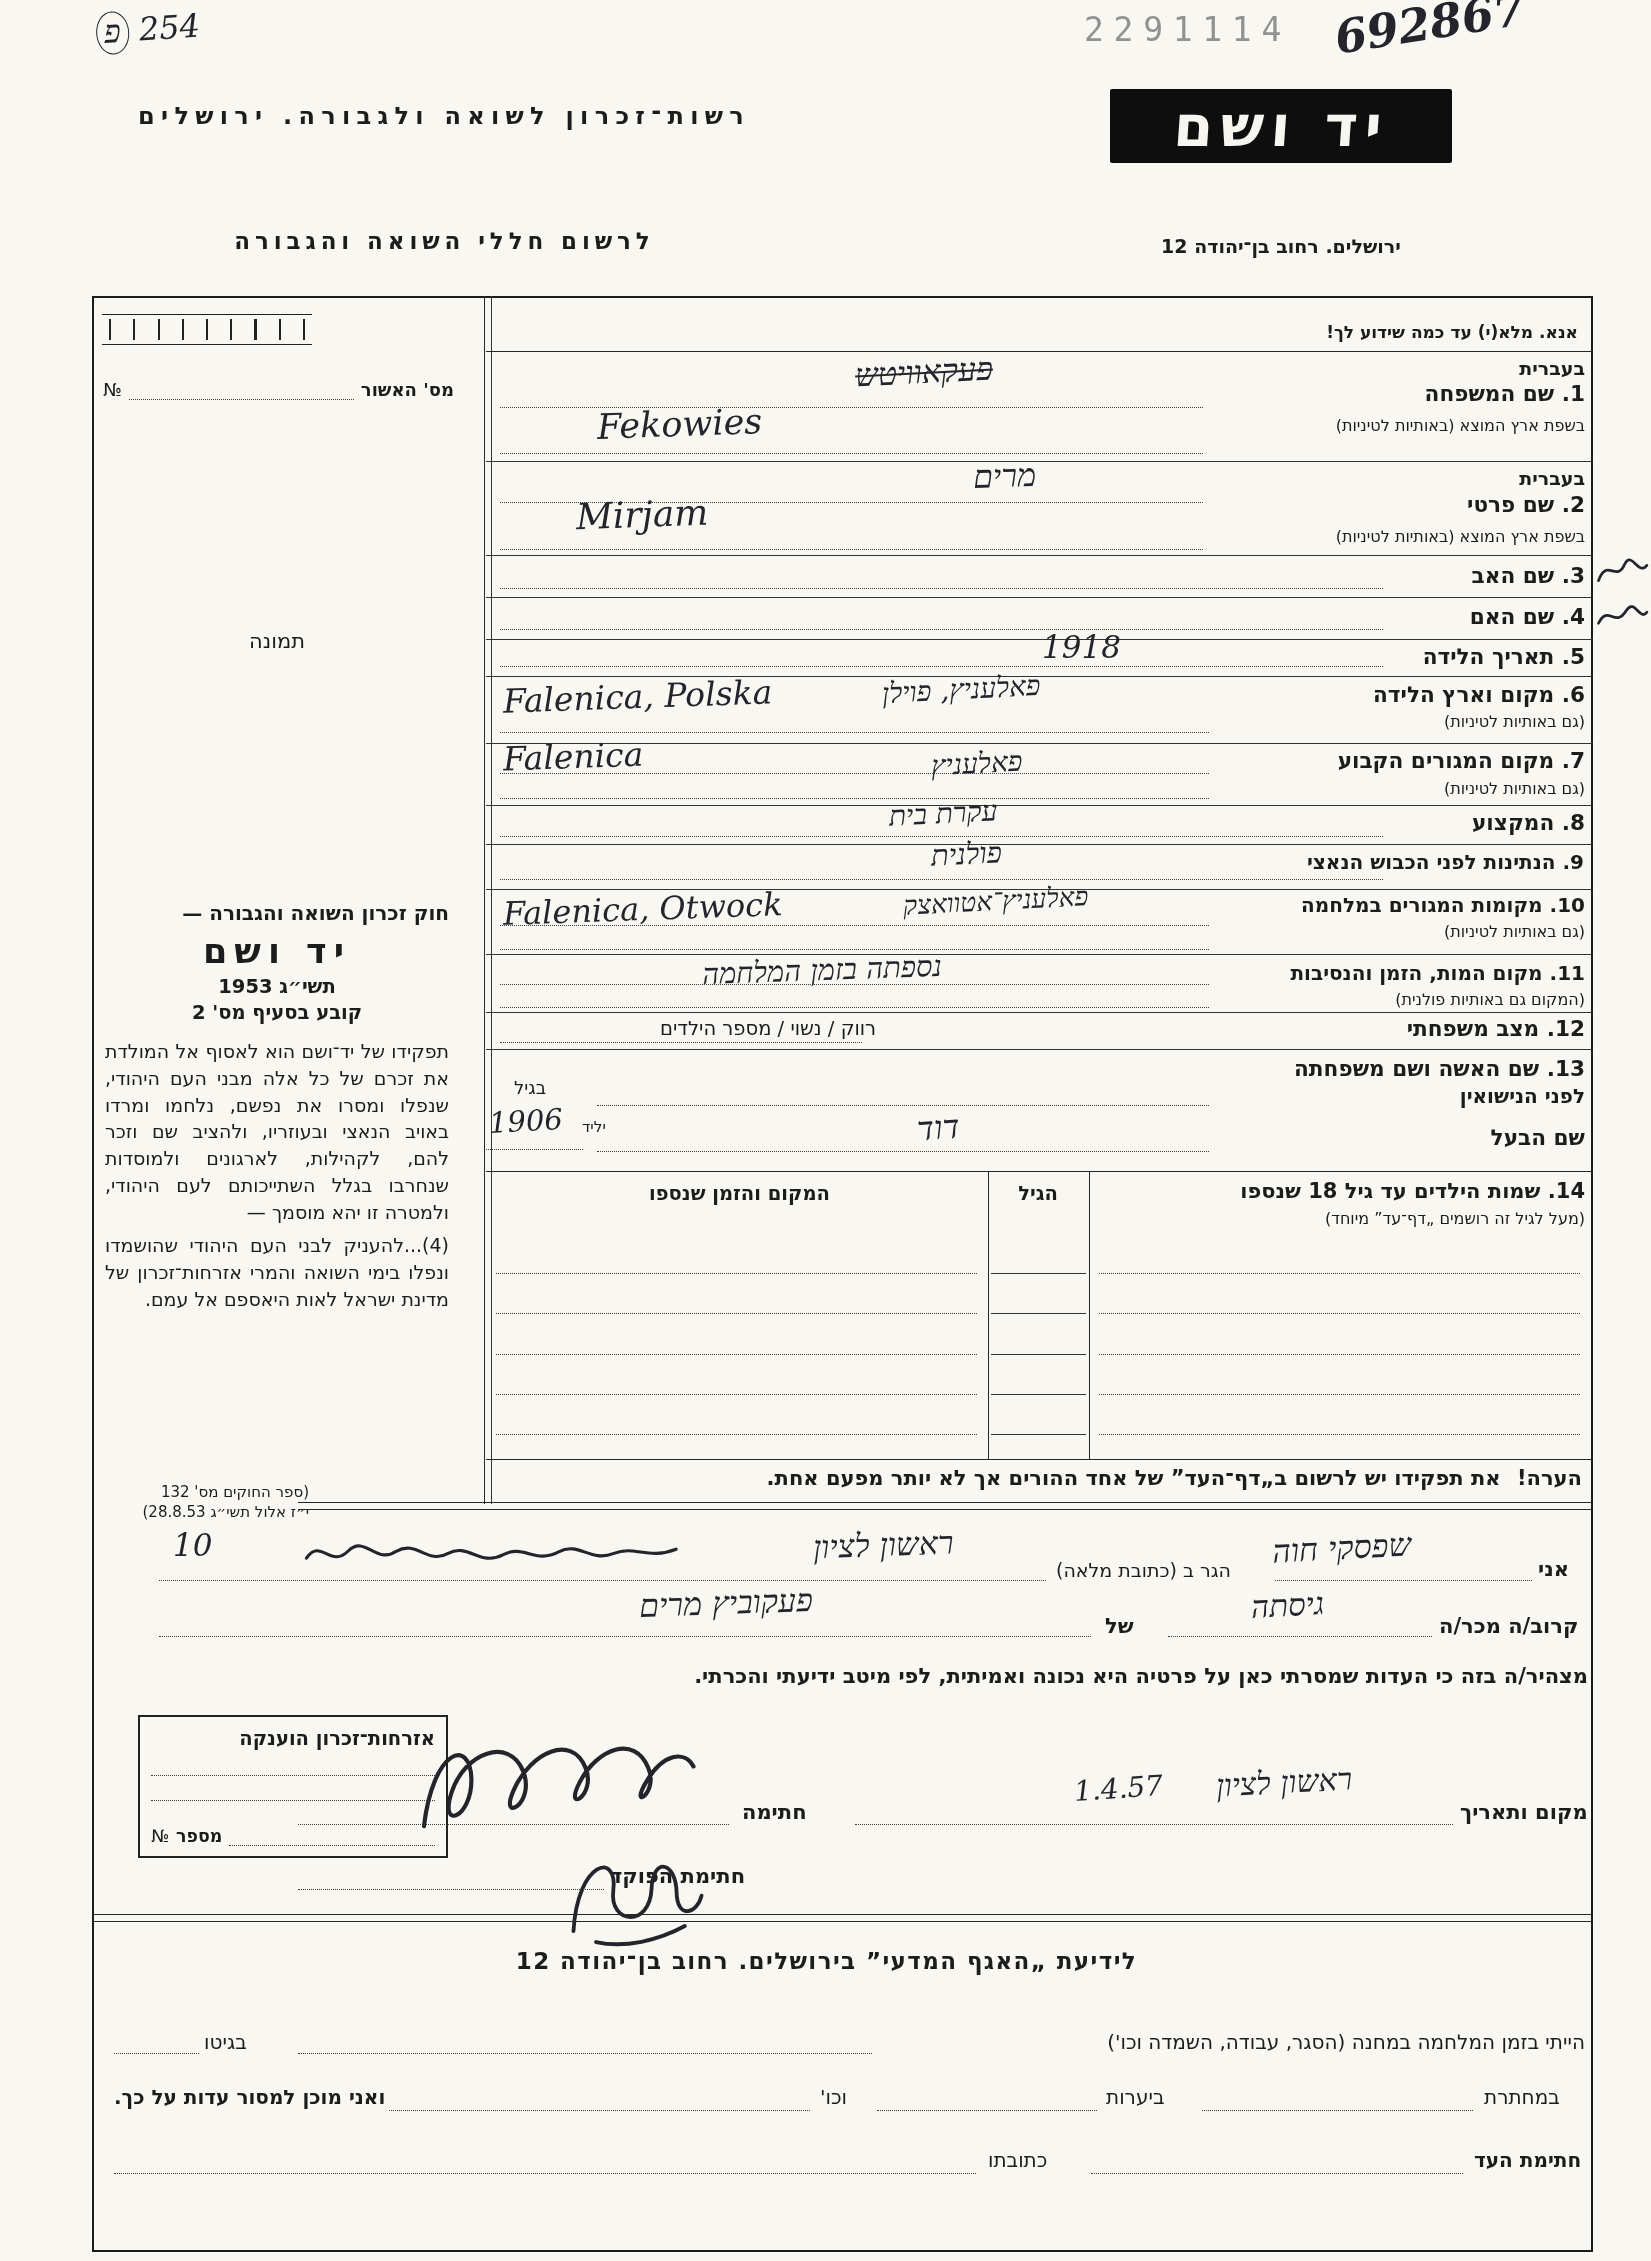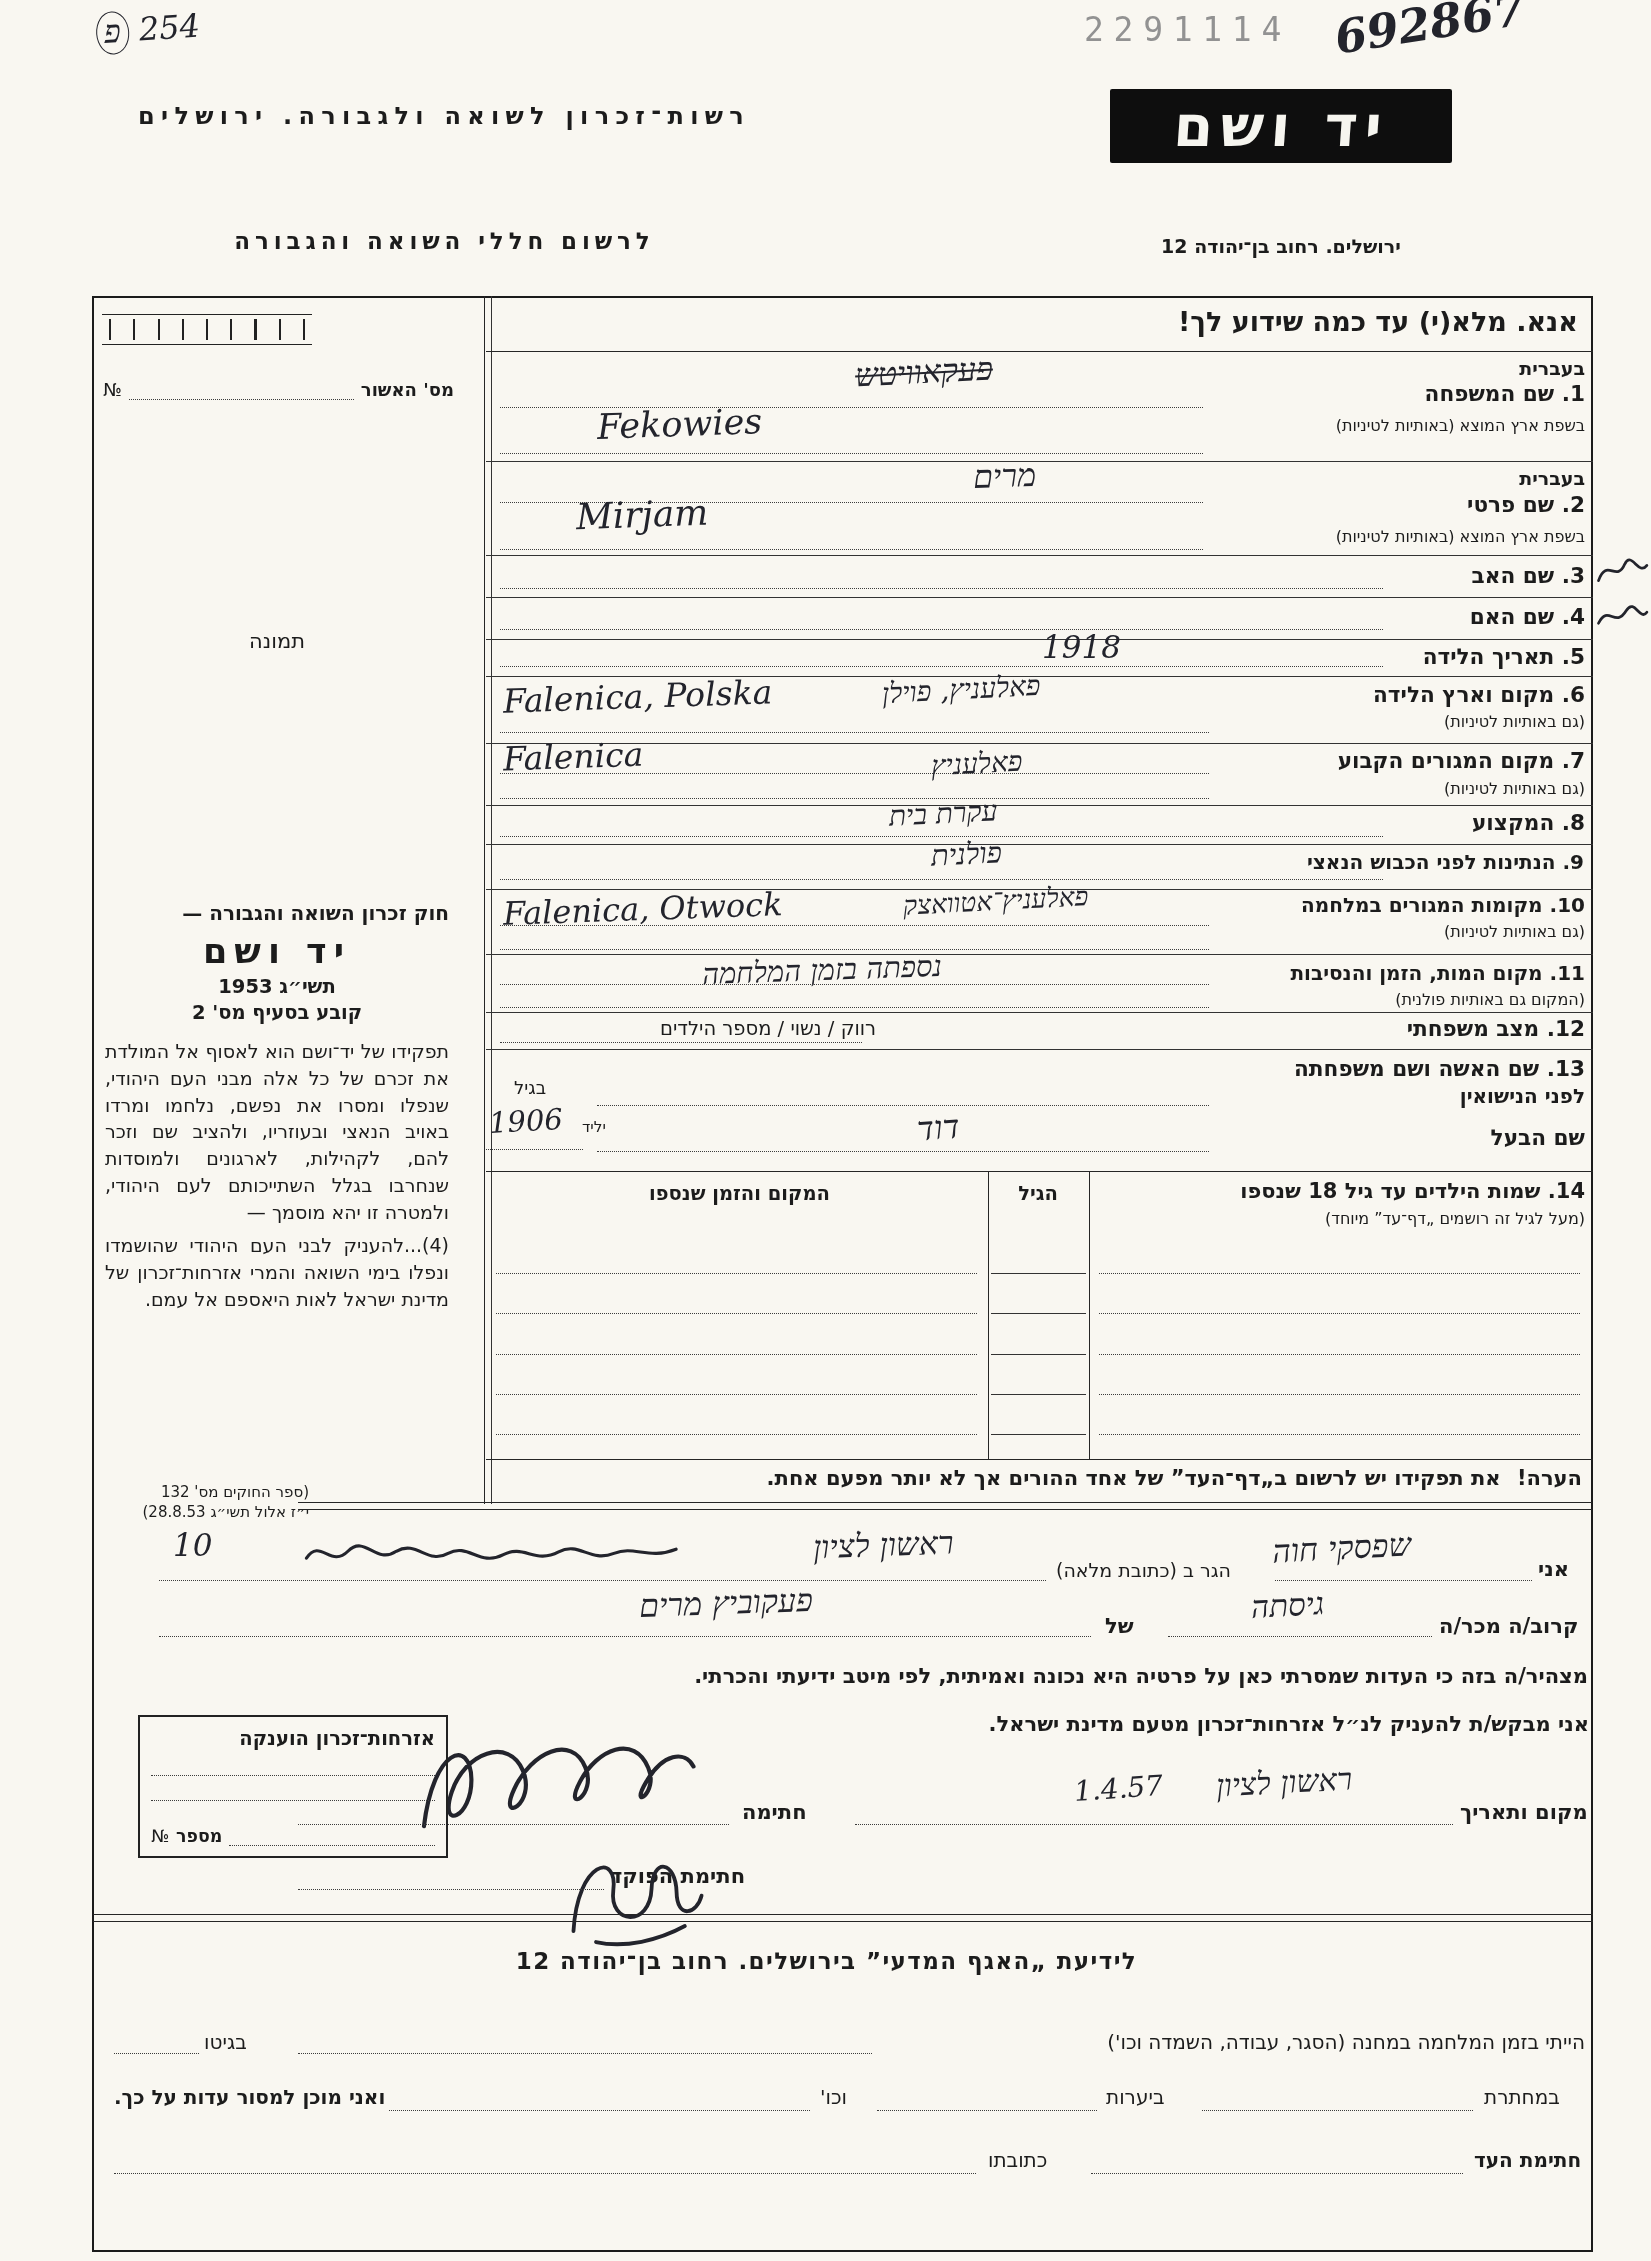--- a/index.html
+++ b/index.html
@@ -91,21 +91,21 @@
     <div class="ctr b" style="font-size:19.5px;margin-top:2.8px">קובע בסעיף מס' 2</div>
     <div style="font-size:19px;line-height:1.42;text-align:justify;margin-top:14px">תפקידו של יד־ושם הוא לאסוף אל המולדת את זכרם של כל אלה מבני העם היהודי, שנפלו ומסרו את נפשם, נלחמו ומרדו באויב הנאצי ובעוזריו, ולהציב שם וזכר להם, לקהילות, לארגונים ולמוסדות שנחרבו בגלל השתייכותם לעם היהודי, ולמטרה זו יהא מוסמך —</div>
     <div style="font-size:19px;line-height:1.42;text-align:justify;margin-top:5.6px">(4)...להעניק לבני העם היהודי שהושמדו ונפלו בימי השואה והמרי אזרחות־זכרון של מדינת ישראל לאות היאספם אל עמם.</div>
   </div>
 
   <div class="abs" style="left:101px;top:1482px;width:209px;font-size:15px;line-height:1.35">
     <div>(ספר החוקים מס' 132</div>
     <div>י״ז אלול תשי״ג 28.8.53)</div>
   </div>
 
-  <div class="abs rt b" style="left:501px;top:306px;width:1078px;font-size:27px;padding-left:7px">אנא. מלא(י) עד כמה שידוע לך!</div>
+  <div class="abs rt b" style="left:501px;top:322px;width:1078px;font-size:17px;padding-left:7px">אנא. מלא(י) עד כמה שידוע לך!</div>
 
   <div class="abs hl" style="left:487px;top:351px;width:1107px"></div>
   <div class="abs hl-thin" style="left:487px;top:461px;width:1107px"></div>
   <div class="abs hl-thin" style="left:487px;top:555px;width:1107px"></div>
   <div class="abs hl-thin" style="left:487px;top:597px;width:1107px"></div>
   <div class="abs hl-thin" style="left:487px;top:639px;width:1107px"></div>
   <div class="abs hl-thin" style="left:487px;top:676px;width:1107px"></div>
   <div class="abs hl-thin" style="left:487px;top:743px;width:1107px"></div>
   <div class="abs hl-thin" style="left:487px;top:805px;width:1107px"></div>
   <div class="abs hl-thin" style="left:487px;top:844px;width:1107px"></div>
@@ -250,21 +250,20 @@
   <div class="abs dots" style="left:160px;top:1580px;width:887px"></div>
 
   <div class="abs b" style="left:1440px;top:1614px;font-size:21px">קרוב/ה מכר/ה</div>
   <div class="abs hw" style="left:1252px;top:1590px;font-size:31px;transform:rotate(-3deg)">גיסתה</div>
   <div class="abs dots" style="left:1169px;top:1636px;width:264px"></div>
   <div class="abs b" style="left:1106px;top:1614px;font-size:21px">של</div>
   <div class="abs hw" style="left:640px;top:1587px;font-size:32px;transform:rotate(-2deg)">פעקוביץ מרים</div>
   <div class="abs dots" style="left:160px;top:1636px;width:932px"></div>
 
   <div class="abs rt b" style="left:487px;top:1664px;width:1102px;font-size:21px;padding-left:7px">מצהיר/ה בזה כי העדות שמסרתי כאן על פרטיה היא נכונה ואמיתית, לפי מיטב ידיעתי והכרתי.</div>
-  <div class="abs rt b" style="left:696px;top:1712px;width:894px;font-size:21px;padding-left:7px">אני מבקש/ת להעניק לנ״ל אזרחות־זכרון מטעם מדינת ישראל.</div>
 
   <div class="abs b" style="left:1461px;top:1800px;font-size:21px">מקום ותאריך</div>
   <div class="abs hw" style="left:1217px;top:1767px;font-size:31px;transform:rotate(-3deg)">ראשון לציון</div>
   <div class="abs hw" style="left:1075px;top:1775px;font-size:28px;transform:rotate(-4deg)">1.4.57</div>
   <div class="abs dots" style="left:856px;top:1824px;width:598px"></div>
   <div class="abs b" style="left:743px;top:1800px;font-size:21px">חתימה</div>
   <div class="abs" style="left:410px;top:1715px;transform:rotate(-6deg)">
     <svg width="292" height="125" viewBox="0 0 420 180">
         <path d="M15,140 C40,30 95,20 90,80 C85,135 35,150 60,95 C85,40 150,25 165,75 C180,125 120,150 150,100 C180,50 240,30 255,80 C268,122 215,145 245,100 C275,55 330,40 345,90 C357,128 310,150 340,110 C368,72 400,70 410,95" fill="none" stroke="#23242c" stroke-width="6" stroke-linecap="round"></path>
       </svg>

